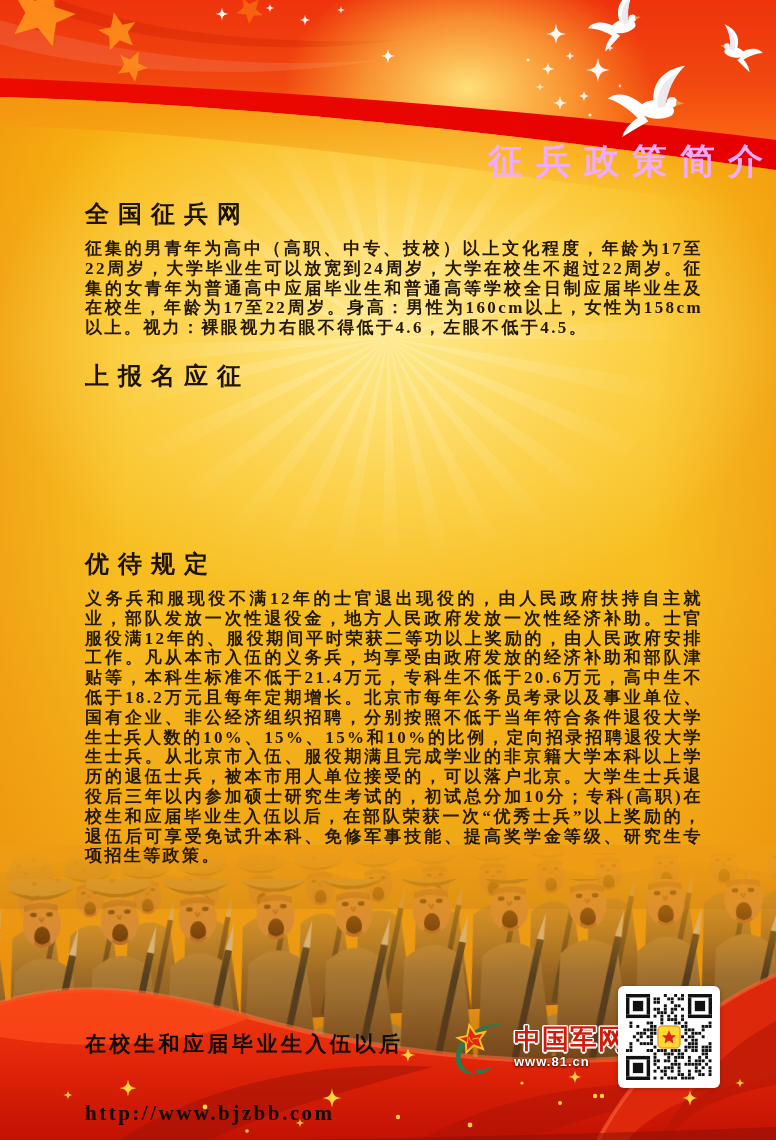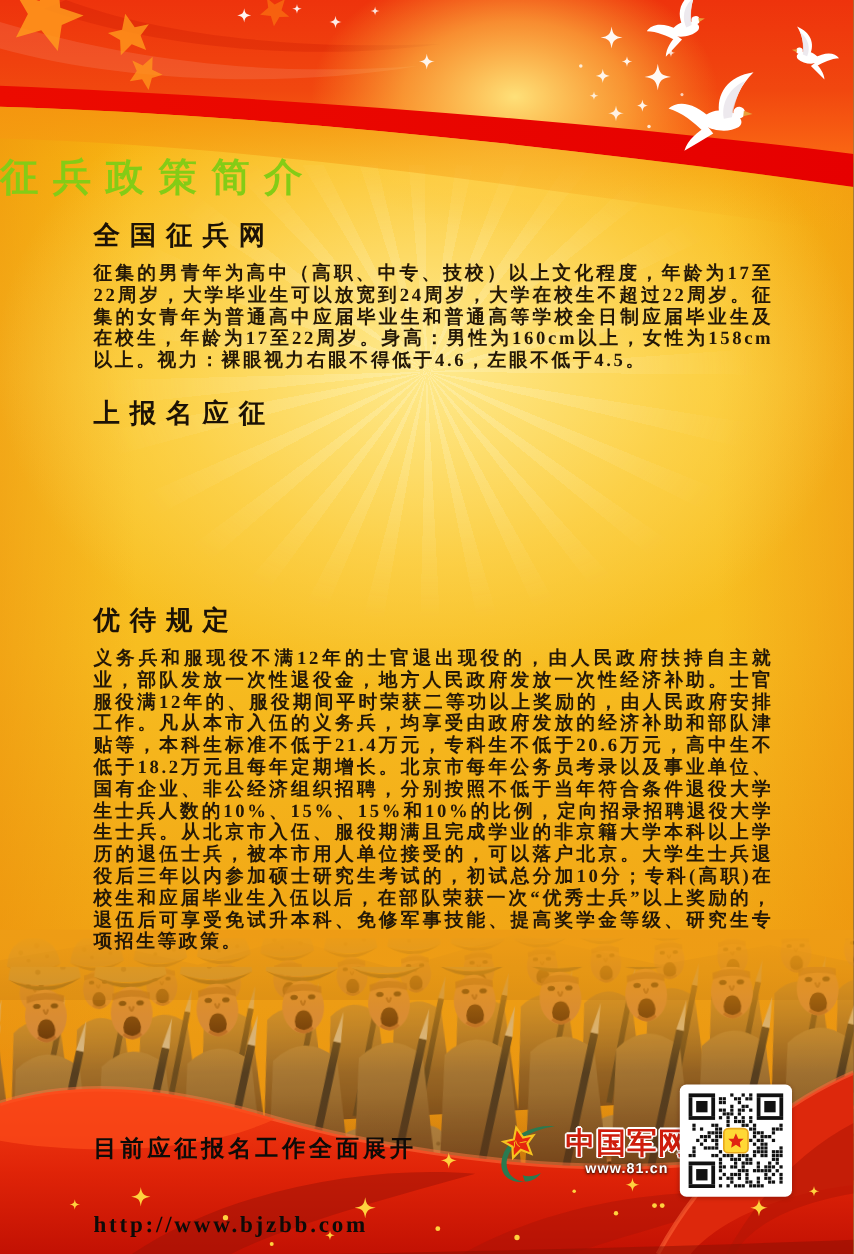--- a/index.html
+++ b/index.html
@@ -21,42 +21,42 @@
     background:repeating-conic-gradient(from -96deg at 50% 40%, rgba(255,248,210,.32) 0deg 4.5deg, rgba(255,248,210,0) 4.5deg 13deg);
     -webkit-mask:radial-gradient(ellipse 420px 320px at 50% 40%, #000 0%, transparent 72%);
             mask:radial-gradient(ellipse 420px 320px at 50% 40%, #000 0%, transparent 72%);
   }
   .top-decor,.soldiers,.silk{position:absolute;left:0;}
   .top-decor{top:0;width:776px;height:260px;}
   .soldiers{top:845px;width:776px;height:255px;}
   .silk{top:955px;width:776px;height:185px;}
   
   .title{
-    position:absolute;top:138px;left:0;width:776px;text-align:left;
-    font-size:35px;font-weight:bold;color:#84cc16;letter-spacing:13px;z-index:5;
+    position:absolute;top:138px;left:0;width:776px;text-align:right;
+    font-size:35px;font-weight:bold;color:#f0abfc;letter-spacing:13px;z-index:5;
   }
   .section{position:absolute;left:85px;width:618px;z-index:5;}
   .sec-heading{font-size:24px;font-weight:bold;color:#1c1206;letter-spacing:9px;}
   .sec-body{
     margin-top:9px;font-size:17px;font-weight:bold;color:#241807;
     line-height:19.8px;letter-spacing:2.4px;text-align:justify;text-align-last:left;
   }
   #sec1{top:198px;} #sec2{top:360px;} #sec3{top:548px;}
   
   .publisher{
     position:absolute;left:85px;top:1030px;z-index:9;
     font-size:21px;font-weight:bold;color:#0e0b08;letter-spacing:3.5px;white-space:nowrap;
   }
   .website{
     position:absolute;left:85px;top:1101px;z-index:9;
     font-size:21px;font-weight:bold;color:#0e0b08;letter-spacing:2.5px;white-space:nowrap;
   }
   .army-logo{position:absolute;left:450px;top:1018px;width:190px;height:70px;z-index:9;display:flex;align-items:flex-start;}
   .army-logo .emblem{width:62px;height:62px;flex:0 0 auto;}
-  .army-logo .logo-texts{margin-left:2px;margin-top:8px;text-align:center;}
+  .army-logo .logo-texts{margin-left:2px;margin-top:8px;text-align:left;}
   .logo-cn{
     font-size:27px;font-weight:bold;color:#cf1d0c;letter-spacing:1px;line-height:27px;white-space:nowrap;
     text-shadow:-1.5px 0 #fff,1.5px 0 #fff,0 -1.5px #fff,0 1.5px #fff,-1px -1px #fff,1px 1px #fff,-1px 1px #fff,1px -1px #fff;
   }
   .logo-url{
     font-size:13px;font-weight:bold;color:#ffffff;letter-spacing:1px;line-height:17px;
     font-family:"Liberation Sans","DejaVu Sans",sans-serif;
     text-shadow:0 1px 2px rgba(40,20,5,.9),0 0 3px rgba(40,20,5,.8);
   }
   .qr{
@@ -254,21 +254,21 @@
       <circle cx="398" cy="162" r="2.2"></circle>
       <circle cx="470" cy="170" r="2.4"></circle>
       <circle cx="560" cy="148" r="2"></circle>
       <circle cx="595" cy="141" r="2.2"></circle>
       <circle cx="602" cy="141" r="2.2"></circle>
       <circle cx="247" cy="176" r="1.8"></circle>
       <circle cx="522" cy="128" r="1.6"></circle>
     </g>
   </svg>
 
-  <div class="publisher">目前应征报名工作全面展开</div>
+  <div class="publisher">在校生和应届毕业生入伍以后</div>
   <div class="website">http://www.bjzbb.com</div>
 
   <div class="army-logo">
     <svg class="emblem" viewBox="0 0 64 64">
       <path d="M56,6 C30,4 8,20 6,40 C5,52 14,60 28,58 C16,57 10,48 11,39 C14,21 34,9 56,6 Z" fill="#2a7a50"></path>
       <path d="M28,58 C34,58 40,55 43,50 C37,53 31,54 26,52 Z" fill="#2a7a50"></path>
       <g transform="translate(23,22) rotate(-12)">
         <path d="M0,-15 L4.4,-4.6 L14.3,-4.6 L7.2,1.8 L8.8,12.1 L0,6.3 L-8.8,12.1 L-7.2,1.8 L-14.3,-4.6 L-4.4,-4.6 Z" fill="#e5260e" stroke="#f7c31e" stroke-width="2"></path>
         <text x="0" y="2.5" text-anchor="middle" font-size="7" font-weight="bold" fill="#f7c31e" font-family="Liberation Sans, DejaVu Sans, sans-serif">八一</text>
       </g>

